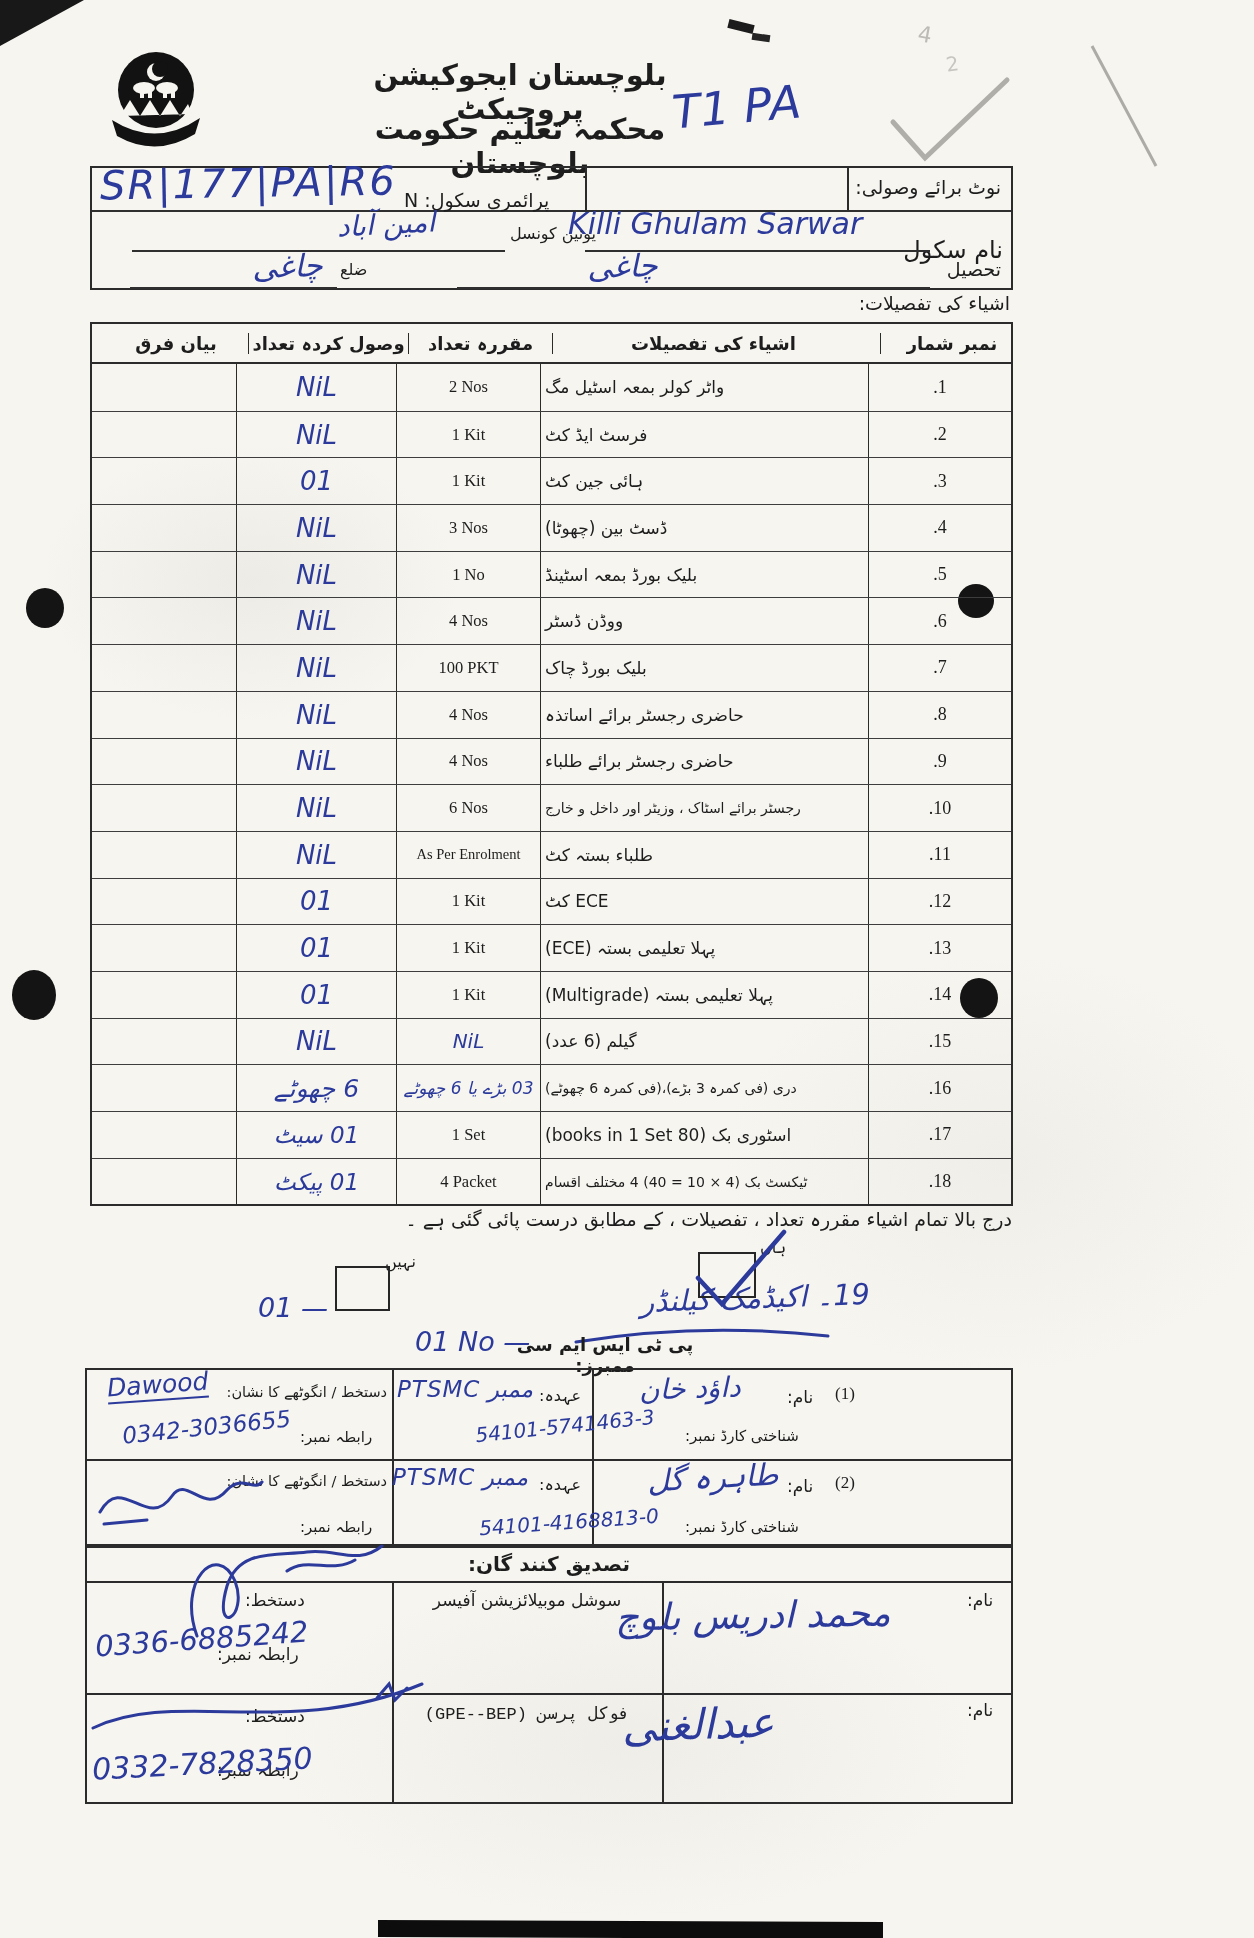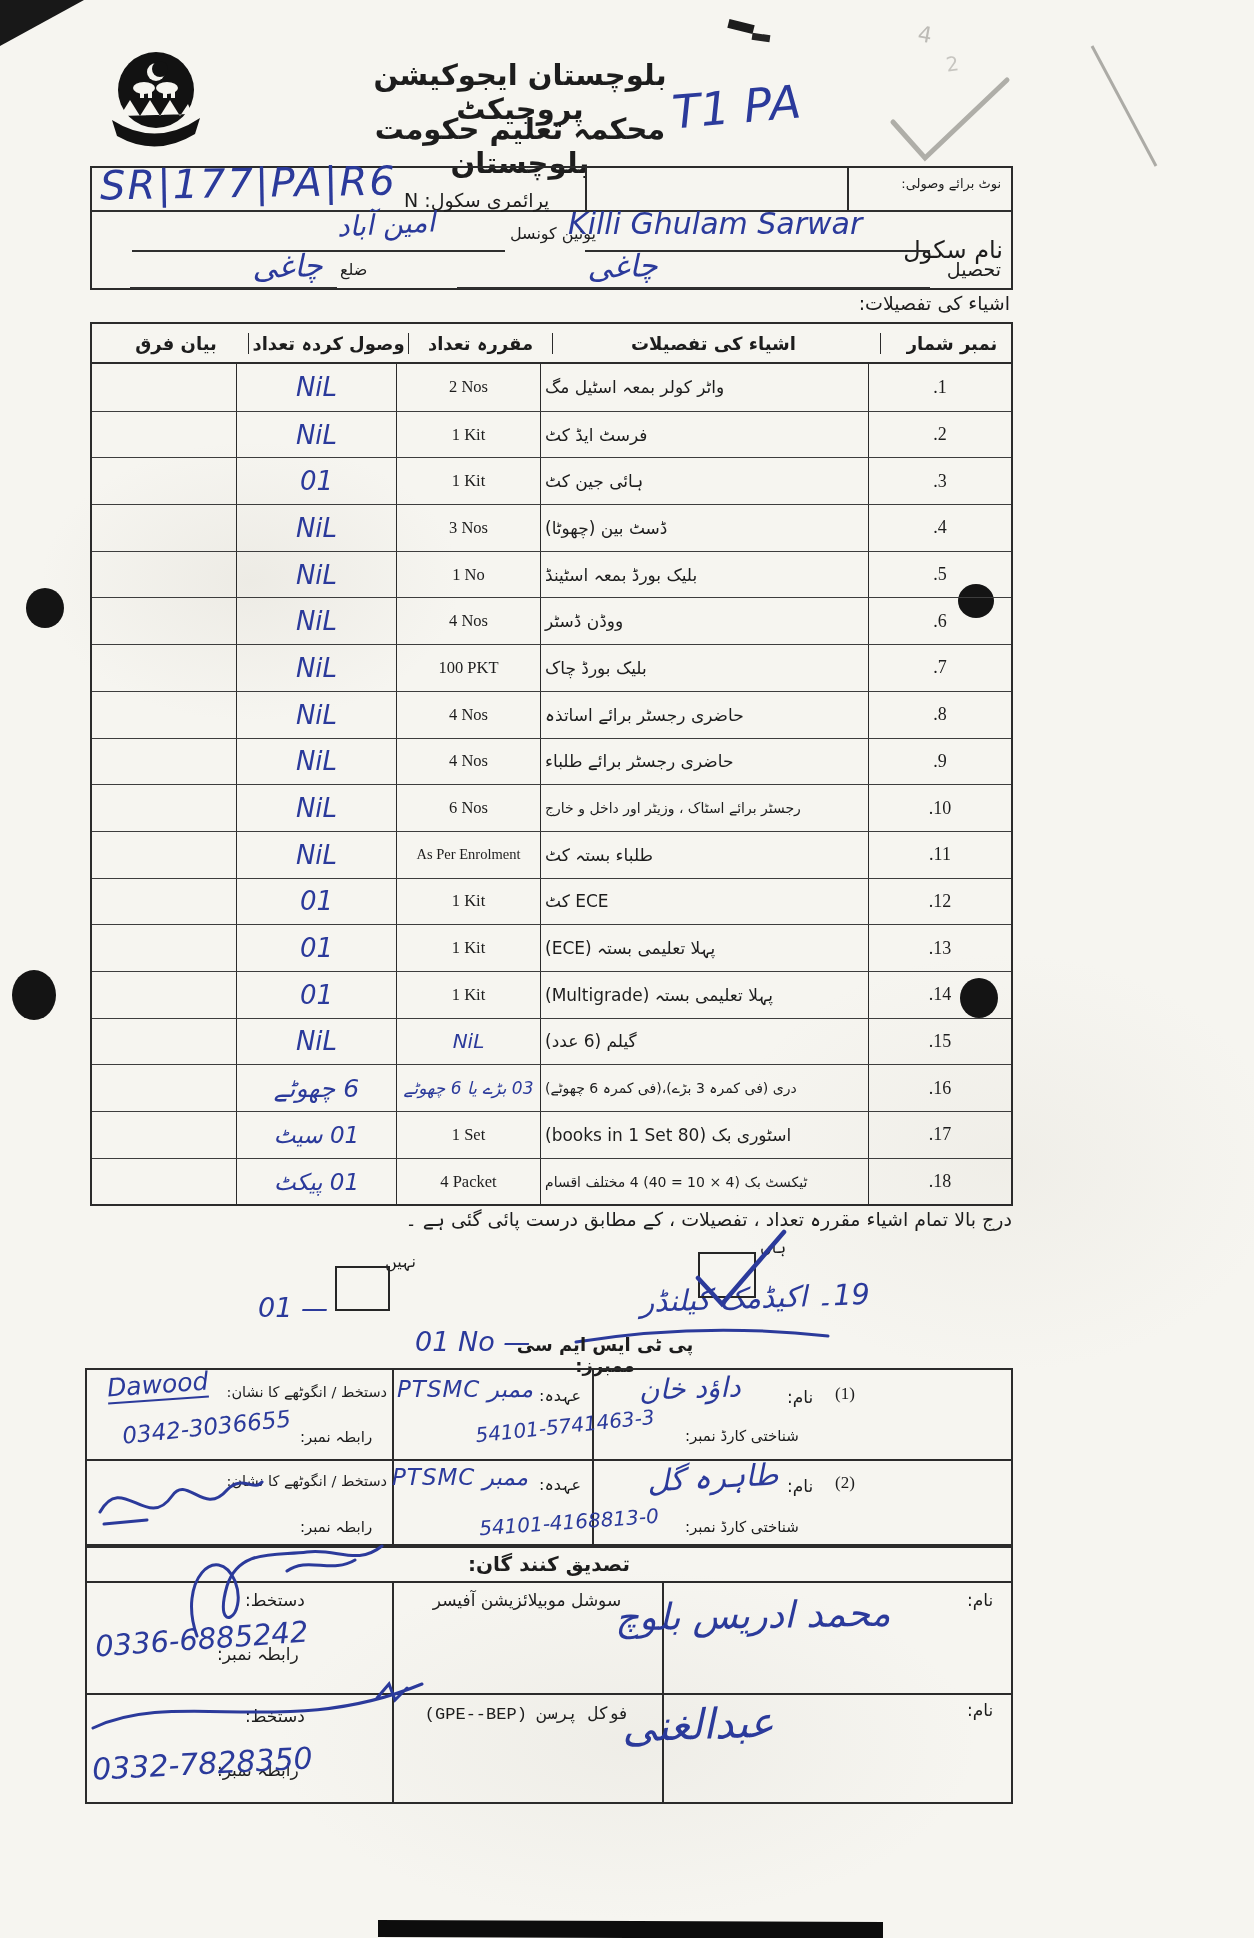--- a/index.html
+++ b/index.html
@@ -93,21 +93,21 @@
         <path d="M14 6 L78 126" stroke="#8d8b86" stroke-width="3" fill="none" opacity=".7"></path>
       </svg>
   </div>
 
   <div class="abs formbox">
     <div class="abs r1divider" style="left:493px;"></div>
     <div class="abs r1divider" style="left:755px;"></div>
     <div class="abs underline r1bottom"></div>
     <div class="abs hw" style="left:8px;top:-8px;font-size:40px;transform:rotate(-1deg);letter-spacing:2px;">SR|177|PA|R6</div>
     <div class="abs ur label" style="left:312px;top:21px;font-size:19px;">پرائمری سکول: N</div>
-    <div class="abs ur label" style="right:10px;top:8px;font-size:13px;margin-left:40px;">نوٹ برائے وصولی:</div>
+    <div class="abs ur label" style="right:10px;top:8px;font-size:19px;margin-left:40px;">نوٹ برائے وصولی:</div>
 
     <div class="abs ur label" style="right:8px;top:48px;font-size:24px;margin-top:20px;">نام سکول</div>
     <div class="abs hw" style="left:476px;top:38px;font-size:30px;">Killi Ghulam Sarwar</div>
     <div class="abs underline" style="left:493px;top:82px;width:345px;"></div>
     <div class="abs ur label" style="left:418px;top:56px;font-size:16px;">یونین کونسل</div>
     <div class="abs hw ur" style="left:245px;top:40px;font-size:28px;transform:rotate(-3deg);">امین آباد</div>
     <div class="abs underline" style="left:40px;top:82px;width:373px;"></div>
 
     <div class="abs ur label" style="right:10px;top:90px;font-size:19px;">تحصیل</div>
     <div class="abs hw ur" style="left:495px;top:80px;font-size:31px;transform:rotate(-2deg);">چاغی</div>

